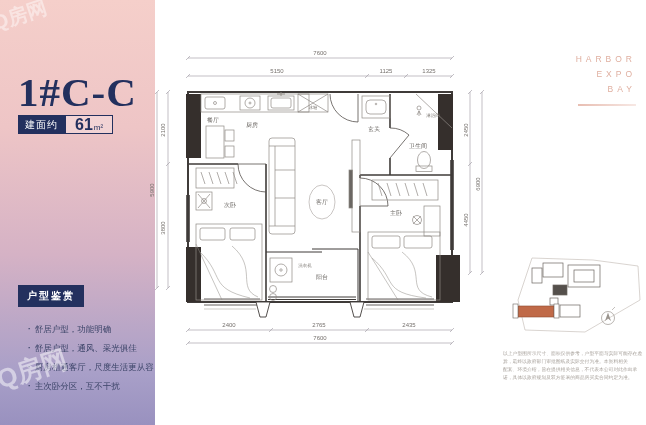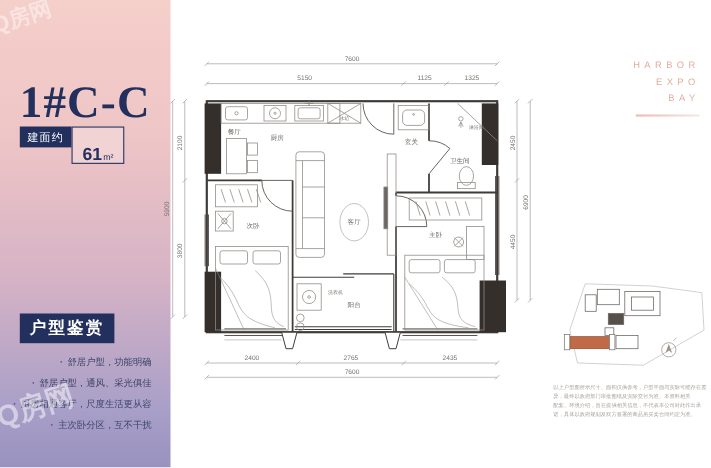--- a/index.html
+++ b/index.html
@@ -7,26 +7,26 @@
        font-family:"Liberation Sans",sans-serif;}
   
   .left-panel{position:absolute;left:0;top:0;width:155px;height:425px;
     background:linear-gradient(180deg,#f5cfca 0%,#eec5c6 30%,#d5b2c5 60%,#a89fc8 88%,#9991bf 100%);}
   .unit-title{position:absolute;left:18px;top:68px;font-family:"Liberation Serif",serif;
     font-size:41px;font-weight:bold;color:#23305e;letter-spacing:1px;}
   .area-row{position:absolute;left:18px;top:115px;display:flex;align-items:stretch;height:19px;}
   .area-badge{background:#23305e;color:#ffffff;font-size:10px;display:flex;align-items:center;
     padding:0 7px;letter-spacing:1px;text-align:center;}
   .area-box{border:1px solid #23305e;display:flex;align-items:baseline;justify-content:flex-end;
-    padding:16px 9px;background:rgba(255,255,255,0.25);}
+    padding:0 9px;background:rgba(255,255,255,0.25);}
   .area-num{font-size:16px;font-weight:bold;color:#23305e;line-height:18px;}
   .area-unit{font-size:8px;color:#23305e;margin-left:1px;}
   .section-badge{position:absolute;left:18px;top:285px;background:#23305e;color:#ffffff;
-    font-size:15px;font-weight:bold;letter-spacing:2px;padding:4px 9px;}
-  .features{position:absolute;left:12px;top:320px;margin:0;padding:0;list-style:none;text-align:right;}
+    font-size:10px;font-weight:bold;letter-spacing:2px;padding:4px 9px;}
+  .features{position:absolute;left:28px;top:320px;margin:0;padding:0;list-style:none;}
   .features li{font-size:8.5px;color:#3c4468;line-height:19px;white-space:nowrap;}
   .features li::before{content:"·";margin-right:4px;color:#3c4468;font-weight:bold;}
   
   .brand{position:absolute;right:10px;top:52px;text-align:right;}
   .brand div{font-size:8.5px;letter-spacing:4px;color:#dfae9f;line-height:15px;}
   .brand-line{width:58px;height:2px;margin-top:7px;margin-left:auto;
     background:linear-gradient(90deg,#e8beb2,#f7e8e4);}
   
   .wm{position:absolute;font-weight:bold;color:rgba(255,255,255,0.45);
     transform:rotate(-18deg);pointer-events:none;}

